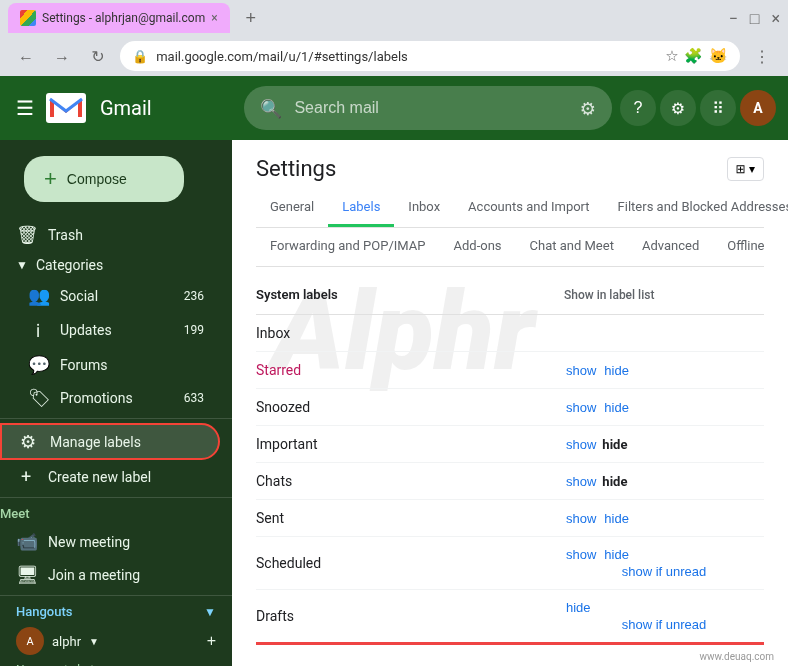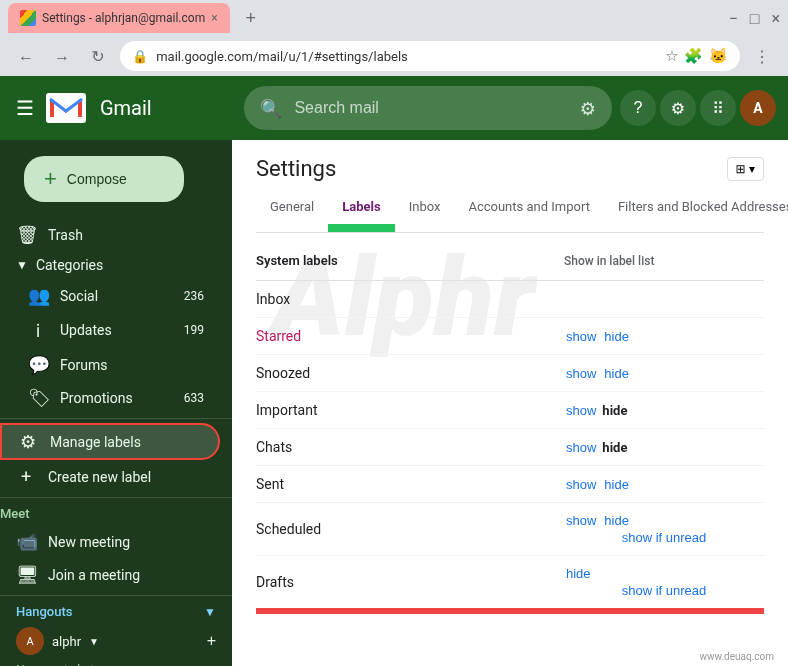--- a/index.html
+++ b/index.html
@@ -1,18 +1,18 @@
 <!DOCTYPE html>
 <html><head>
   <meta charset="utf-8">
   <style>
     * { margin: 0; padding: 0; box-sizing: border-box; }
     body { font-family: 'Google Sans', Roboto, Arial, sans-serif; font-size: 14px; width: 788px; height: 666px; overflow: hidden; background: #fff; }
     .title-bar { display: flex; align-items: center; height: 36px; background: #dee1e6; padding: 0 8px; gap: 8px; }
-    .tab { display: flex; align-items: center; background: #fca5a5; border-radius: 8px 8px 0 0; padding: 0 12px; height: 30px; font-size: 12px; color: #333; gap: 6px; min-width: 180px; }
+    .tab { display: flex; align-items: center; background: #f0abfc; border-radius: 8px 8px 0 0; padding: 0 12px; height: 30px; font-size: 12px; color: #333; gap: 6px; min-width: 180px; }
     .tab-close { margin-left: auto; color: #666; cursor: pointer; font-size: 12px; }
     .new-tab-btn { background: none; border: none; font-size: 18px; color: #666; cursor: pointer; padding: 4px 8px; }
 
     .address-bar { display: flex; align-items: center; height: 40px; background: #dee1e6; padding: 4px 12px; gap: 8px; }
     .nav-btn { background: none; border: none; cursor: pointer; color: #666; font-size: 16px; padding: 4px; border-radius: 50%; width: 28px; height: 28px; display: flex; align-items: center; justify-content: center; }
     .url-bar { flex: 1; display: flex; align-items: center; background: #fff; border-radius: 20px; height: 30px; padding: 0 12px; gap: 8px; font-size: 13px; color: #333; }
     .url-bar-icons { display: flex; gap: 6px; margin-left: auto; }
 
     
     .sidebar { width: 232px; background: #1e3a1e; color: #fff; height: 100%; overflow-y: auto; flex-shrink: 0; }
@@ -31,21 +31,21 @@
     .sidebar-nav { padding: 4px 0; }
     .nav-item { display: flex; align-items: center; padding: 6px 16px; cursor: pointer; border-radius: 0 20px 20px 0; margin-right: 12px; color: #e8f5e9; font-size: 14px; gap: 12px; position: relative; }
     .nav-item.active { background: rgba(255,255,255,0.15); border: 2px solid #f44336; }
     .nav-item .icon { font-size: 18px; width: 20px; text-align: center; }
     .nav-item .label { flex: 1; }
     .nav-item .badge { background: none; color: #e8f5e9; font-size: 12px; margin-left: auto; }
     .nav-divider { border: none; border-top: 1px solid rgba(255,255,255,0.15); margin: 4px 0; }
 
     .categories-header { display: flex; align-items: center; padding: 6px 16px; color: #e8f5e9; font-size: 14px; gap: 8px; cursor: pointer; }
     .settings-tab { padding: 10px 14px; cursor: pointer; color: #5f6368; font-size: 13px; border-bottom: 3px solid transparent; text-decoration: none; white-space: nowrap; }
-    .settings-tab.active { color: #701a75; border-bottom: 8px solid #22c55e; font-weight: 700; }
+    .settings-tab.active { color: #3b82f6; border-bottom: 3px solid #22c55e; font-weight: 400; }
     .link-btn { color: #1a73e8; background: none; border: none; cursor: pointer; font-size: 13px; padding: 0 2px; text-decoration: none; }
     .bold-text { font-weight: 700; font-size: 13px; color: #202124; }
     .hangout-avatar { width: 28px; height: 28px; border-radius: 50%; background: #8b4513; color: #fff; font-size: 11px; display: flex; align-items: center; justify-content: center; }
     .hangout-icon-btn { background: none; border: none; color: #e8f5e9; font-size: 16px; cursor: pointer; }
 
     .tab-favicon-gmail { width: 16px; height: 16px; background: linear-gradient(135deg, #EA4335 25%, #FBBC05 25% 50%, #34A853 50% 75%, #4285F4 75%); border-radius: 2px; }
 
     .url-lock { color: #188038; font-size: 13px; }
   </style>
 </head>
@@ -213,20 +213,28 @@
         </div>
 
         <div style="display:flex;gap:0;border-bottom:1px solid #e0e0e0;">
           <span class="settings-tab">General</span>
           <span class="settings-tab active">Labels</span>
           <span class="settings-tab">Inbox</span>
           <span class="settings-tab">Accounts and Import</span>
           <span class="settings-tab">Filters and Blocked Addresses</span>
         </div>
 
+        <div style="display:flex;gap:0;border-bottom:1px solid #e0e0e0;">
+          <span class="settings-tab">Forwarding and POP/IMAP</span>
+          <span class="settings-tab">Add-ons</span>
+          <span class="settings-tab">Chat and Meet</span>
+          <span class="settings-tab">Advanced</span>
+          <span class="settings-tab">Offline</span>
+          <span class="settings-tab">Themes</span>
+        </div>
       </div>
 
       <div style="padding:20px 24px;position:relative;">
 
         <div style="position:absolute;top:0;left:40px;font-size:110px;font-weight:900;color:rgba(180,180,180,0.2);pointer-events:none;z-index:1;font-style:italic;white-space:nowrap;">Alphr</div>
 
         <div style="position:relative;z-index:2;">
           <div style="display:flex;align-items:center;margin-bottom:12px;">
             <div style="flex:1;font-size:13px;color:#202124;font-weight:600;">System labels</div>
             <div style="width:200px;font-size:12px;color:#5f6368;font-weight:500;">Show in label list</div>
@@ -282,21 +290,21 @@
             <div style="flex:1;font-size:14px;color:#202124;">Scheduled</div>
             <div style="width:200px;display:flex;flex-direction:column;gap:2px;">
               <div style="display:flex;gap:4px;">
                 <button class="link-btn">show</button>
                 <button class="link-btn">hide</button>
               </div>
               <button class="link-btn">show if unread</button>
             </div>
           </div>
 
-          <div style="display:flex;align-items:center;padding:10px 0;border-bottom:6px solid #ef4444;">
+          <div style="display:flex;align-items:center;padding:10px 0;border-bottom:3px solid #ef4444;">
             <div style="flex:1;font-size:14px;color:#202124;">Drafts</div>
             <div style="width:200px;display:flex;flex-direction:column;gap:2px;">
               <div style="display:flex;gap:4px;">
                 <button class="link-btn">hide</button>
               </div>
               <button class="link-btn">show if unread</button>
             </div>
           </div>
         </div>
       </div>

